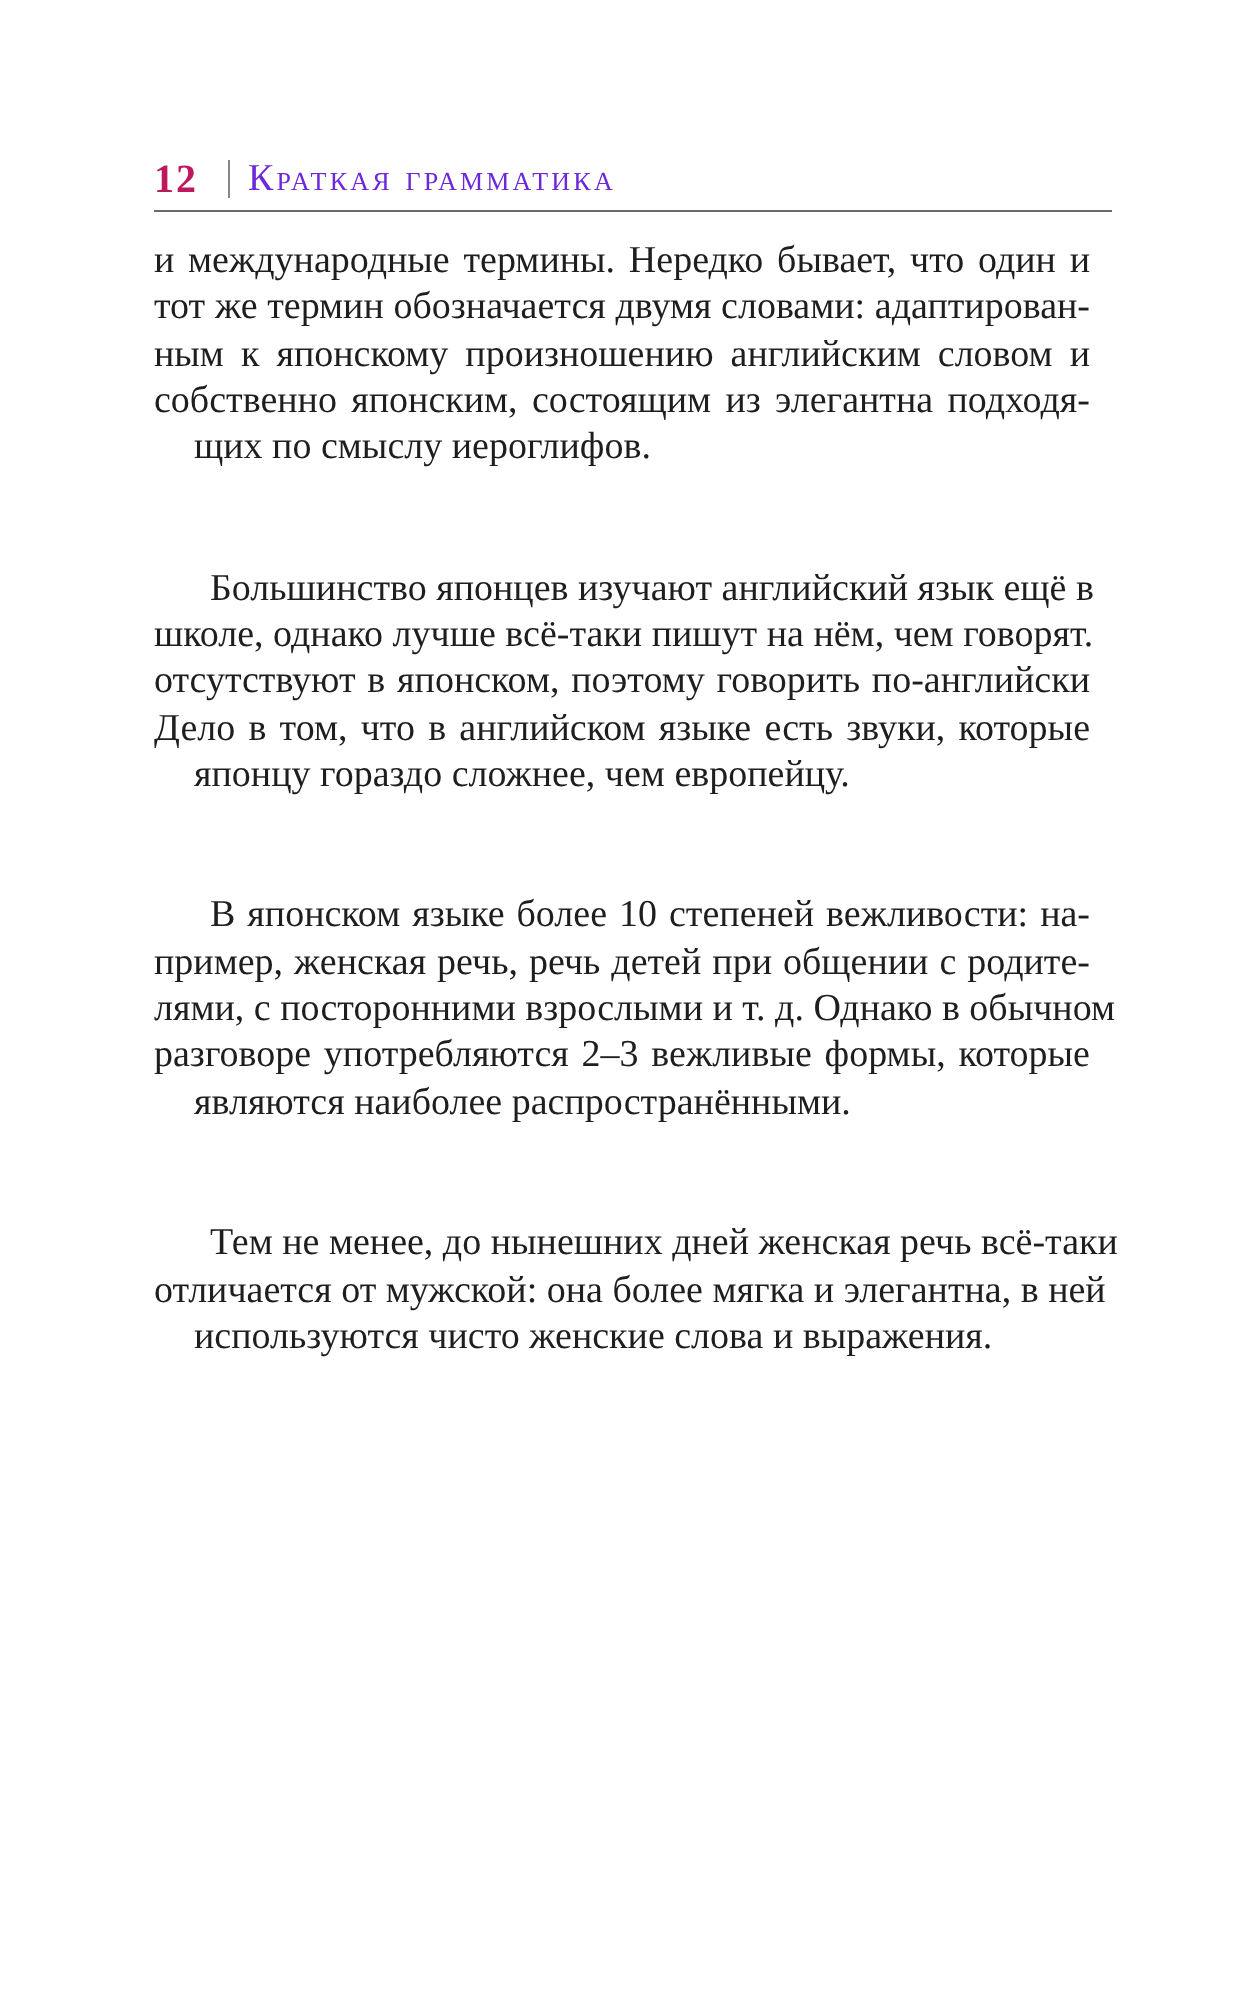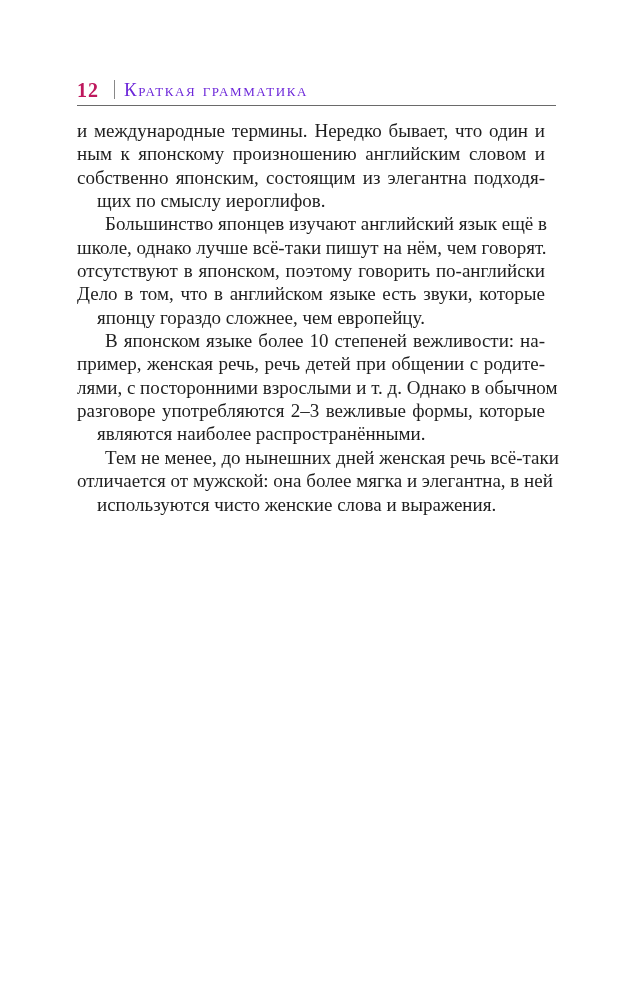--- a/index.html
+++ b/index.html
@@ -6,35 +6,36 @@
     body { width: 618px; height: 1000px; position: relative; overflow: hidden;
            font-family: "Liberation Serif", "DejaVu Serif", serif; color: #1e1e1e; }
     .header { position: absolute; left: 77px; top: 78px; width: 480px; height: 30px; }
     .page-num { position: absolute; left: 0; top: 0; font-size: 20px; font-weight: bold; letter-spacing: 1px; color: #be185d; line-height: 24px; }
     .sep { position: absolute; left: 37px; top: 2px; width: 1px; height: 19px; background: #888; }
     .running-title { position: absolute; left: 47px; top: 0; font-size: 19px; line-height: 24px; letter-spacing: 1.6px; color: #6d28d9; font-variant: small-caps; }
     .rule { position: absolute; left: 77px; top: 105px; width: 479px; height: 1px; background: #6a6a6a; }
     .body-text { position: absolute; left: 77px; top: 119px; width: 468px; }
     .line { display: block; font-size: 19px; line-height: 23.35px; height: 23.35px; white-space: nowrap; text-align: justify; text-align-last: justify; }
     .line.last { text-align-last: left; margin-left: 20px; }
-    .line.indent { padding-left: 28px; }
+    .line.indent { padding-left: 28px; margin-top: 47px; }
   </style>
 </head>
 <body>
 
 <div class="header">
   <span class="page-num">12</span>
   <span class="sep"></span>
   <span class="running-title">Краткая грамматика</span>
 </div>
 <div class="rule"></div>
 
 <div class="body-text">
   <div>
     <span class="line">и международные термины. Нередко бывает, что один и</span>
+    <span class="line">тот же термин обозначается двумя словами: адаптирован-</span>
     <span class="line">ным к японскому произношению английским словом и</span>
     <span class="line">собственно японским, состоящим из элегантна подходя-</span>
     <span class="line last">щих по смыслу иероглифов.</span>
   </div>
   <div>
     <span class="line indent">Большинство японцев изучают английский язык ещё в</span>
     <span class="line">школе, однако лучше всё-таки пишут на нём, чем говорят.</span>
     <span class="line">отсутствуют в японском, поэтому говорить по-английски</span>
     <span class="line">Дело в том, что в английском языке есть звуки, которые</span>
     <span class="line last">японцу гораздо сложнее, чем европейцу.</span>

